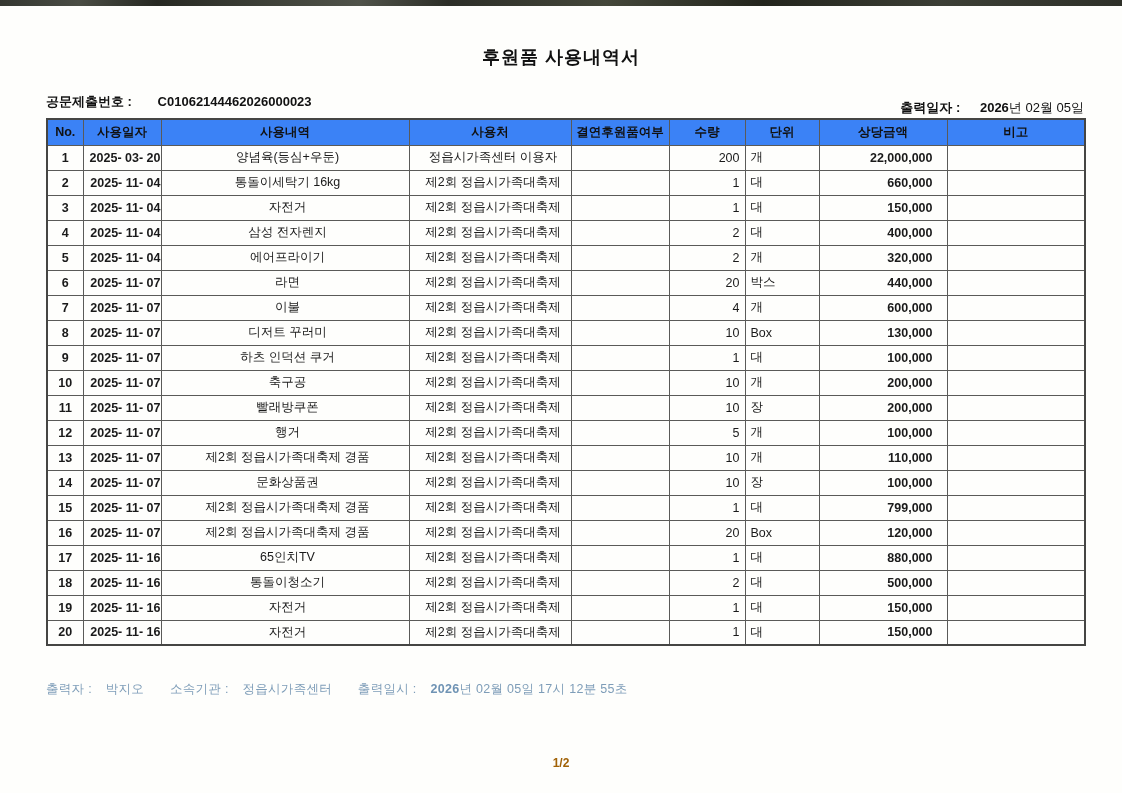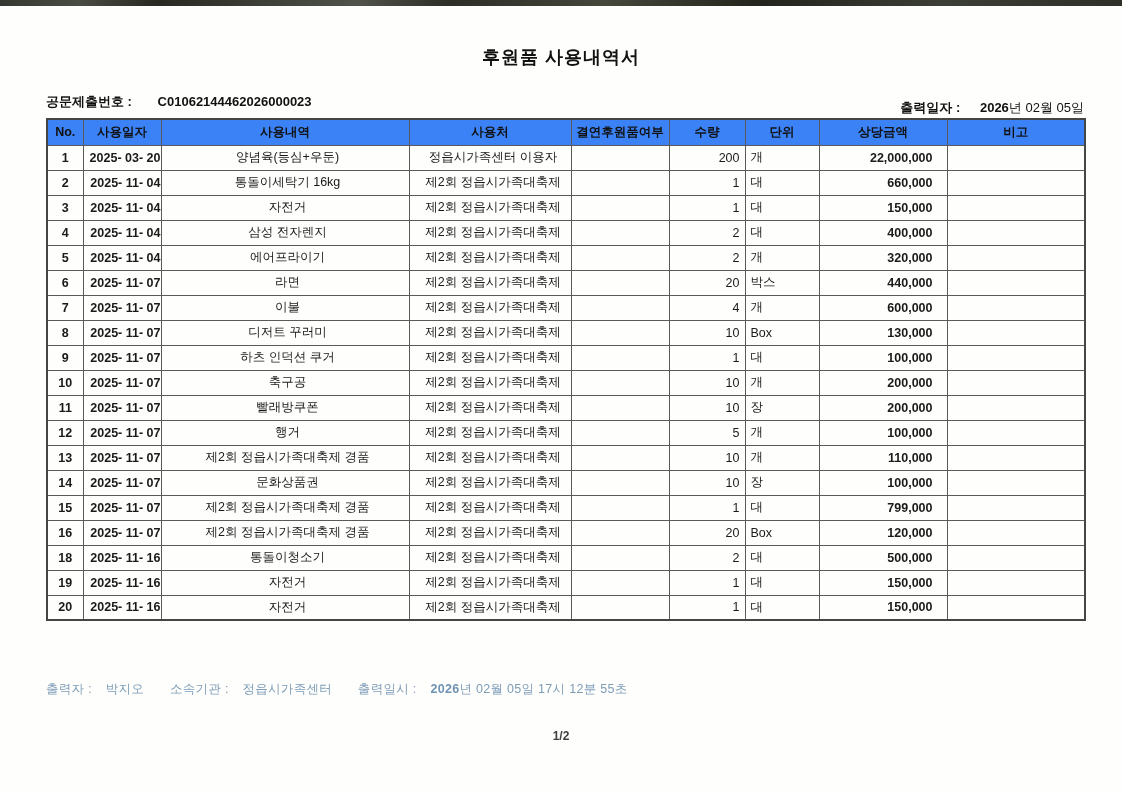--- a/index.html
+++ b/index.html
@@ -70,22 +70,22 @@
   td.c7 { text-align: right; padding-right: 14px; font-weight: 600; }
   td.c8 { text-align: left; }
   .print-meta {
     position: absolute; top: 681px; left: 46px;
     font-size: 12.5px; color: #7e9db8; letter-spacing: 0.3px;
   }
   .print-meta .label { margin-right: 10px; }
   .print-meta .value { margin-right: 22px; }
   .print-meta .year { font-weight: bold; color: #6f93b4; }
   .page-number {
-    position: absolute; top: 729px; left: 0; width: 1122px;
-    text-align: center; font-size: 12px; font-weight: bold; color: #404040;
+    position: absolute; top: 756px; left: 0; width: 1122px;
+    text-align: center; font-size: 12px; font-weight: bold; color: #a16207;
   }
 </style>
 </head>
 <body>
 
 <div class="scan-strip"></div>
 
 <div class="doc-title">후원품 사용내역서</div>
 
 <div class="doc-number">
@@ -294,20 +294,31 @@
         <td class="c1">2025- 11- 07</td>
         <td class="c2">제2회 정읍시가족대축제 경품</td>
         <td class="c3">제2회 정읍시가족대축제</td>
         <td class="c4"></td>
         <td class="c5">20</td>
         <td class="c6">Box</td>
         <td class="c7">120,000</td>
         <td class="c8"></td>
       </tr>
       <tr>
+        <td class="c0">17</td>
+        <td class="c1">2025- 11- 16</td>
+        <td class="c2">65인치TV</td>
+        <td class="c3">제2회 정읍시가족대축제</td>
+        <td class="c4"></td>
+        <td class="c5">1</td>
+        <td class="c6">대</td>
+        <td class="c7">880,000</td>
+        <td class="c8"></td>
+      </tr>
+      <tr>
         <td class="c0">18</td>
         <td class="c1">2025- 11- 16</td>
         <td class="c2">통돌이청소기</td>
         <td class="c3">제2회 정읍시가족대축제</td>
         <td class="c4"></td>
         <td class="c5">2</td>
         <td class="c6">대</td>
         <td class="c7">500,000</td>
         <td class="c8"></td>
       </tr>

